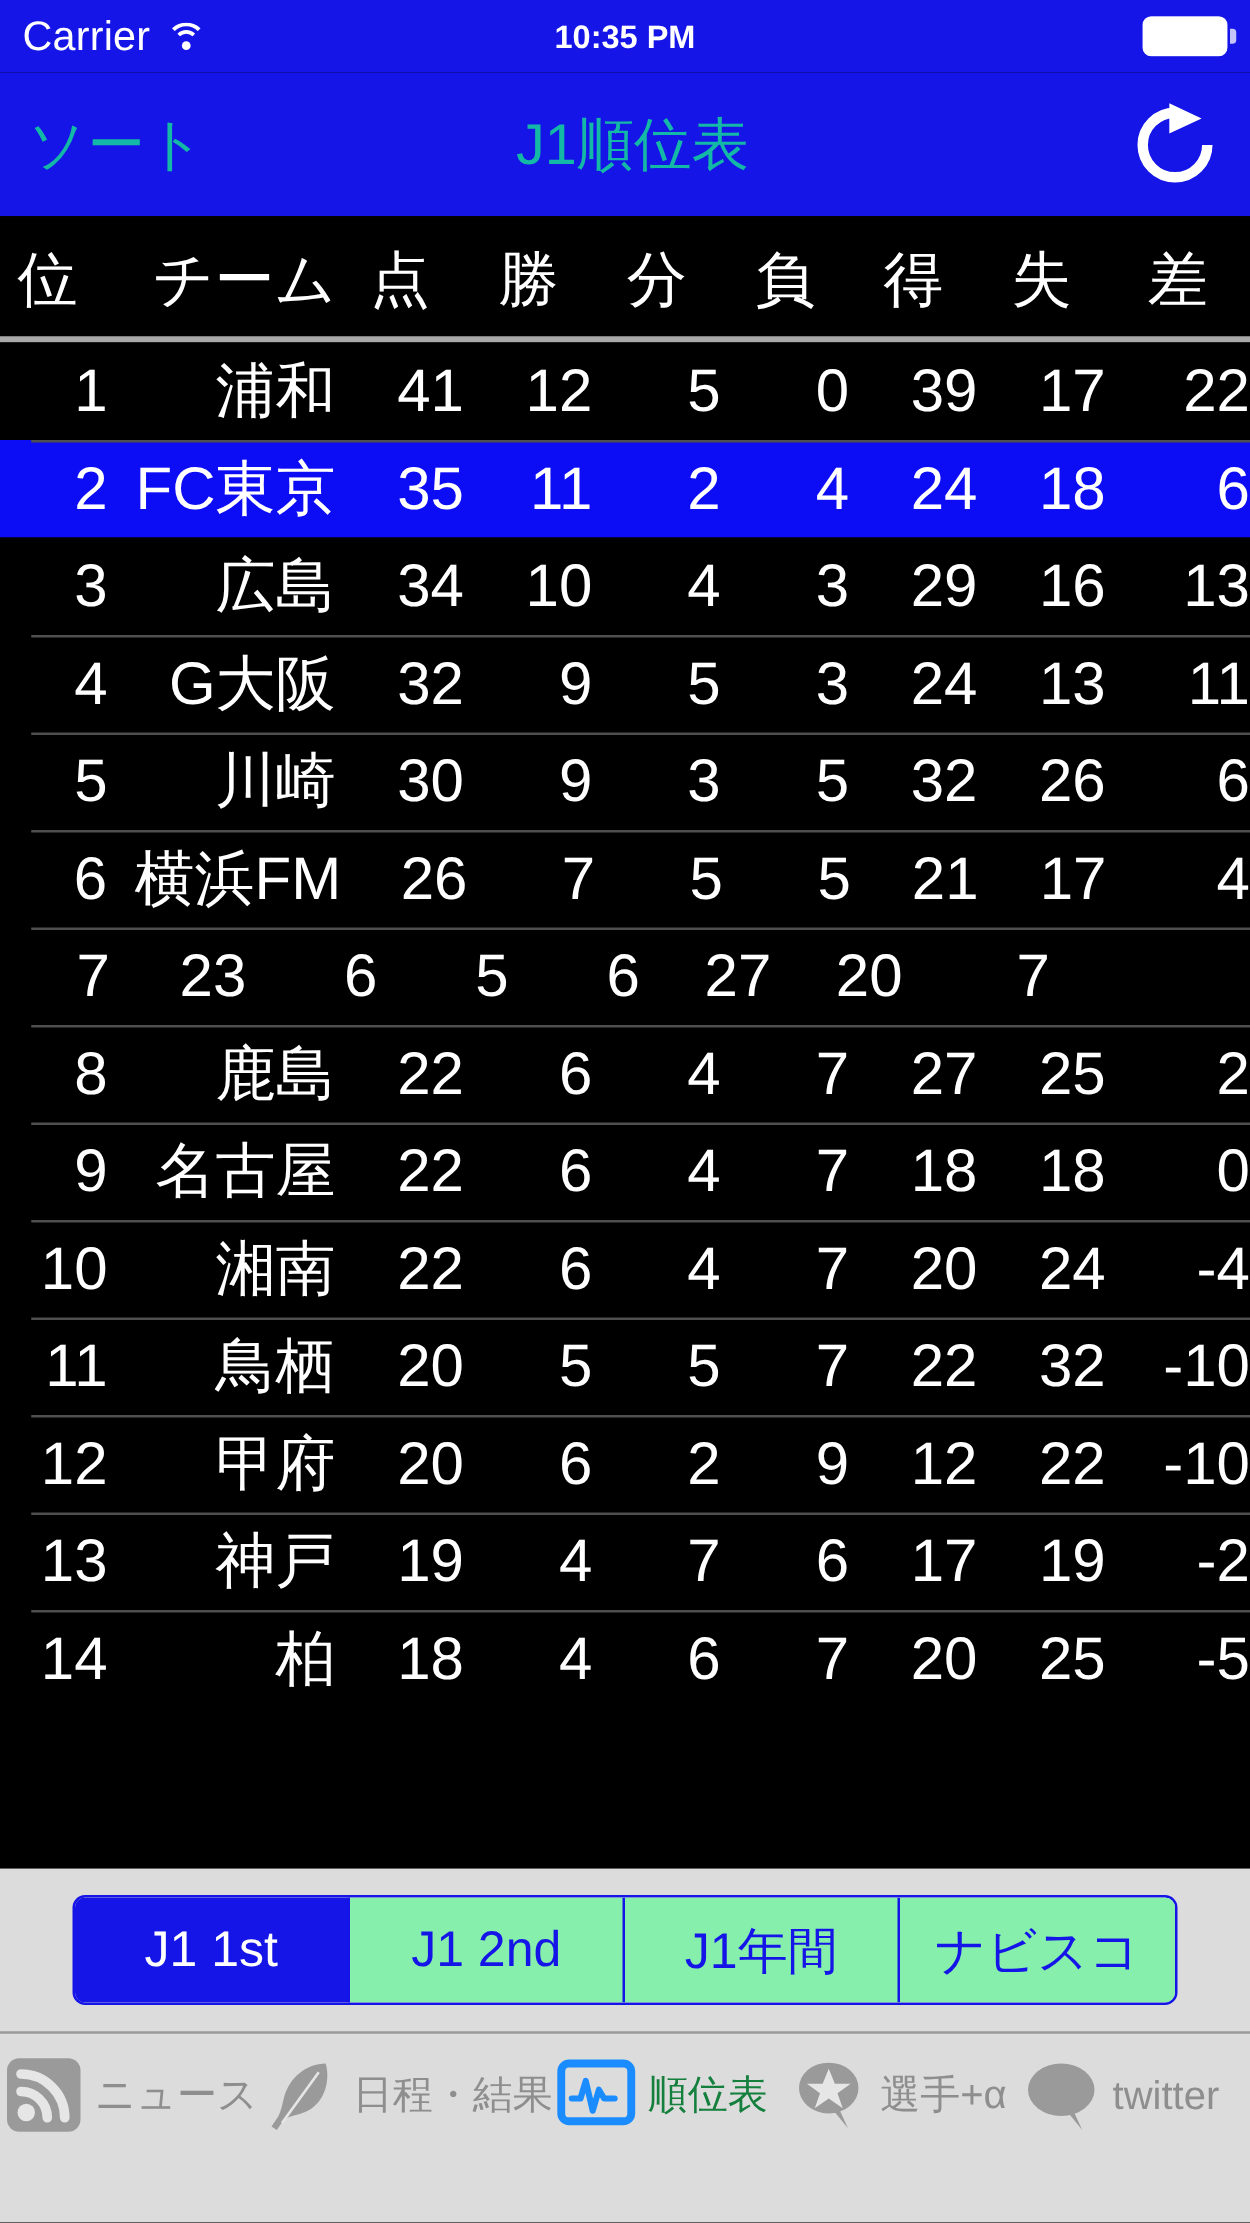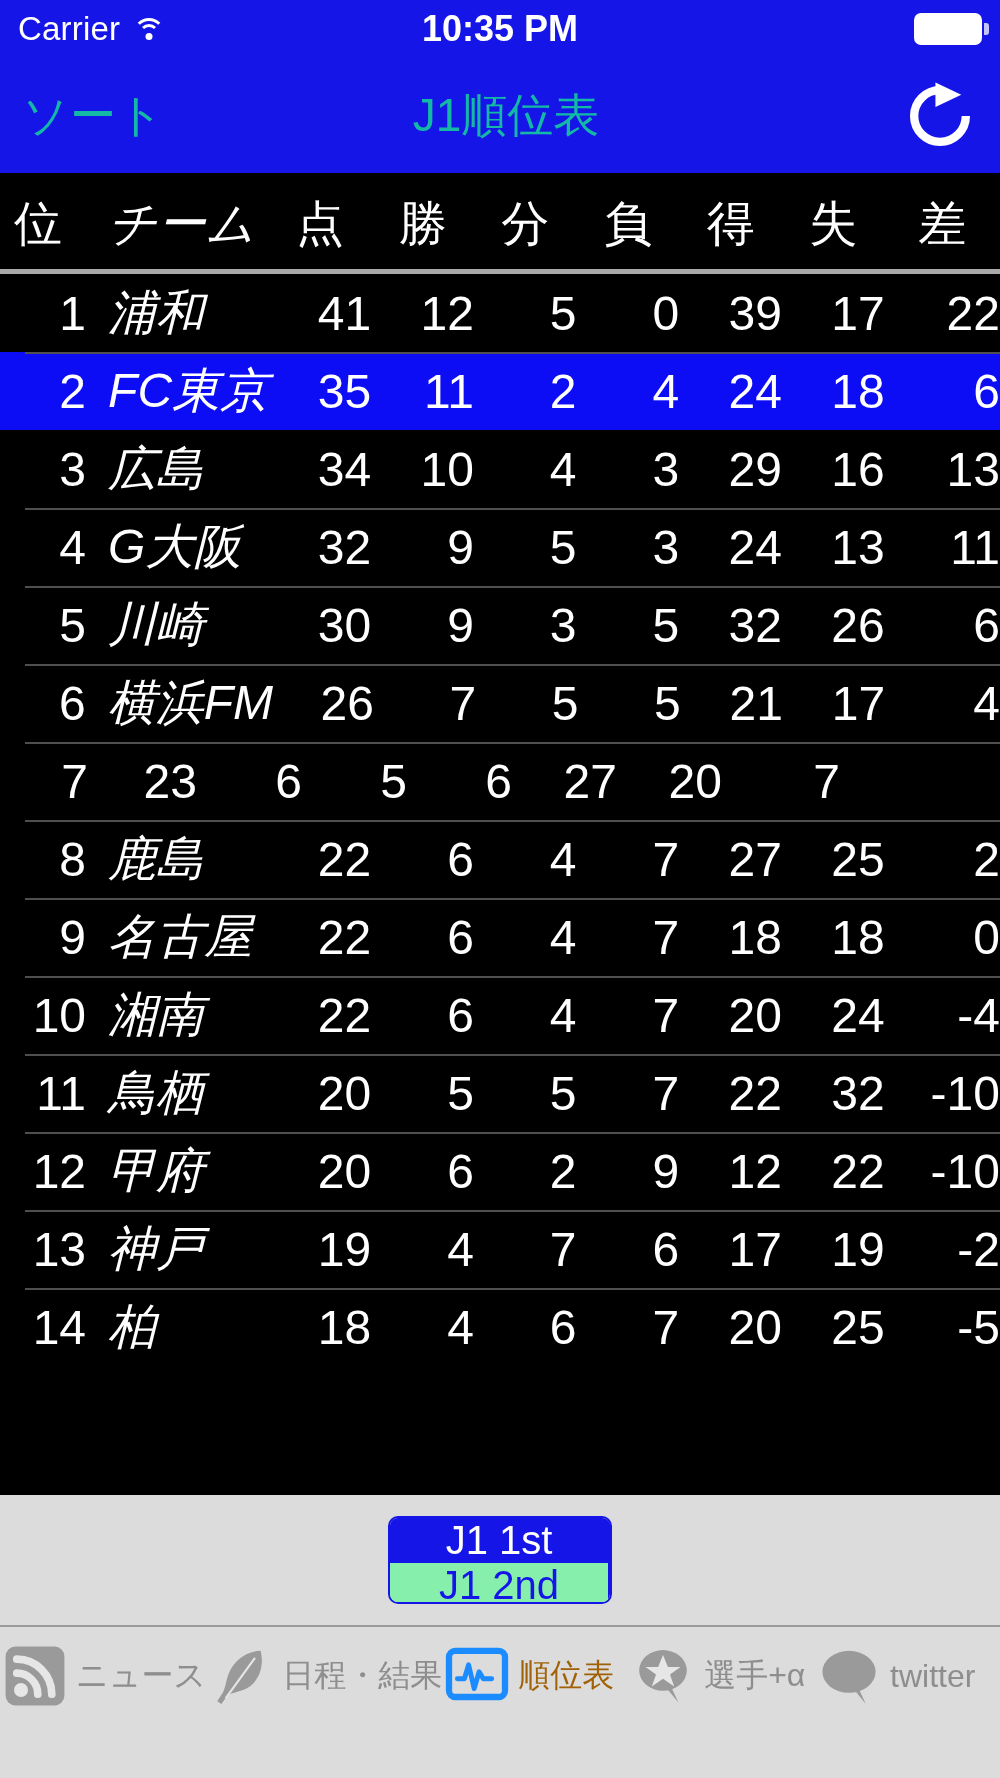--- a/index.html
+++ b/index.html
@@ -27,21 +27,21 @@
     border-radius:50%;
   }
   .wifi-icon i:nth-child(1){ width:32px; height:32px; top:2px; }
   .wifi-icon i:nth-child(2){ width:20px; height:20px; top:8px; }
   .wifi-icon i:nth-child(3){
     width:7px; height:7px; top:17px; border:none;
     background:#fff; border-radius:50%;
   }
   .sb-time {
     position:absolute; left:0; right:0; text-align:center;
-    font-size:36px; font-weight:bold; pointer-events:none;
+    font-size:26px; font-weight:bold; pointer-events:none;
   }
   .sb-right { margin-left:auto; display:flex; align-items:center; }
   .battery { position:relative; width:68px; height:32px; }
   .battery .shell {
     position:absolute; inset:0; border:3px solid rgba(255,255,255,.75);
     border-radius:7px; background:#fff;
   }
   .battery .nub {
     position:absolute; right:-7px; top:10px; width:5px; height:12px;
     background:rgba(255,255,255,.75); border-radius:0 3px 3px 0;
@@ -64,21 +64,21 @@
   .thead {
     height:101px; background:#000; color:#fff;
     display:flex; align-items:center; position:relative;
   }
   .thead::after {
     content:""; position:absolute; left:0; right:0; bottom:0;
     height:5px; background:#a9a9a9;
   }
   .cell { font-size:48px; color:#fff; white-space:nowrap; }
   .c-rank  { width:92px;  text-align:right; padding-right:4px; }
-  .c-team  { width:182px; text-align:left;  padding-left:18px;font-style:italic; }
+  .c-team  { width:182px; text-align:right;  padding-left:18px; }
   .c-num   { width:105px; text-align:right; }
   .c-num.wide { width:118px; }
   .thead .c-rank { text-align:left; padding-left:14px; }
   .thead .c-team { padding-left:18px; }
   .thead .c-num  { text-align:center; }
 
   
   .rows {
     position:absolute; top:274px; left:0; right:0; bottom:283px;
     overflow:hidden; background:#000;
@@ -98,21 +98,21 @@
   .bottom {
     position:absolute; left:0; right:0; bottom:0;
     background:#dcdcdc;
   }
   .segwrap {
     height:130px; display:flex; align-items:center; justify-content:center;
     background:#dcdcdc;
   }
   .segmented {
     display:flex; border:2px solid #1515e8; border-radius:10px;
-    overflow:hidden; height:88px;flex-direction:column;
+    overflow:hidden; height:88px;
   }
   .seg {
     min-width:220px; padding:0 14px;
     display:flex; align-items:center; justify-content:center;
     font-size:40px; color:#1515e8; background:#86efac;
     border-right:2px solid #1515e8;
   }
   .seg:last-child { border-right:none; }
   .seg.active { background:#1515e8; color:#fff; }
 
@@ -122,21 +122,21 @@
     display:flex; align-items:flex-start;
   }
   .tab {
     flex:1; display:flex; flex-direction:row;
     align-items:center; justify-content:flex-start;
     padding-top:14px; gap:6px;
   }
   .tab-icon { width:70px; height:70px; display:flex; align-items:center; justify-content:center; }
   .tab-icon svg { width:70px; height:70px; display:block; }
   .tab-label { font-size:32px; color:#8e8e8e; white-space:nowrap; }
-  .tab.active .tab-label { color:#a16207; }
+  .tab.active .tab-label { color:#15803d; }
 </style>
 </head>
 <body>
 
 <div id="app">
 
   <div class="statusbar">
     <div class="sb-left">
       <span class="sb-carrier">Carrier</span>
       <span class="wifi-icon">

